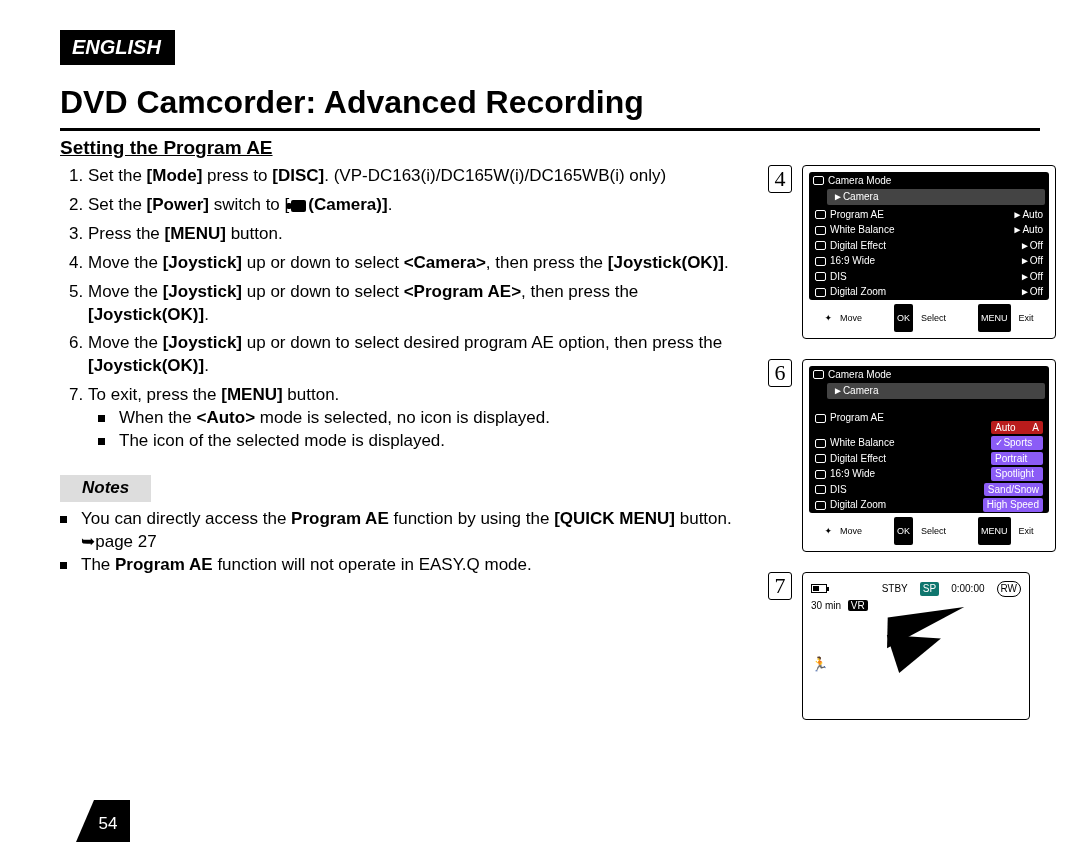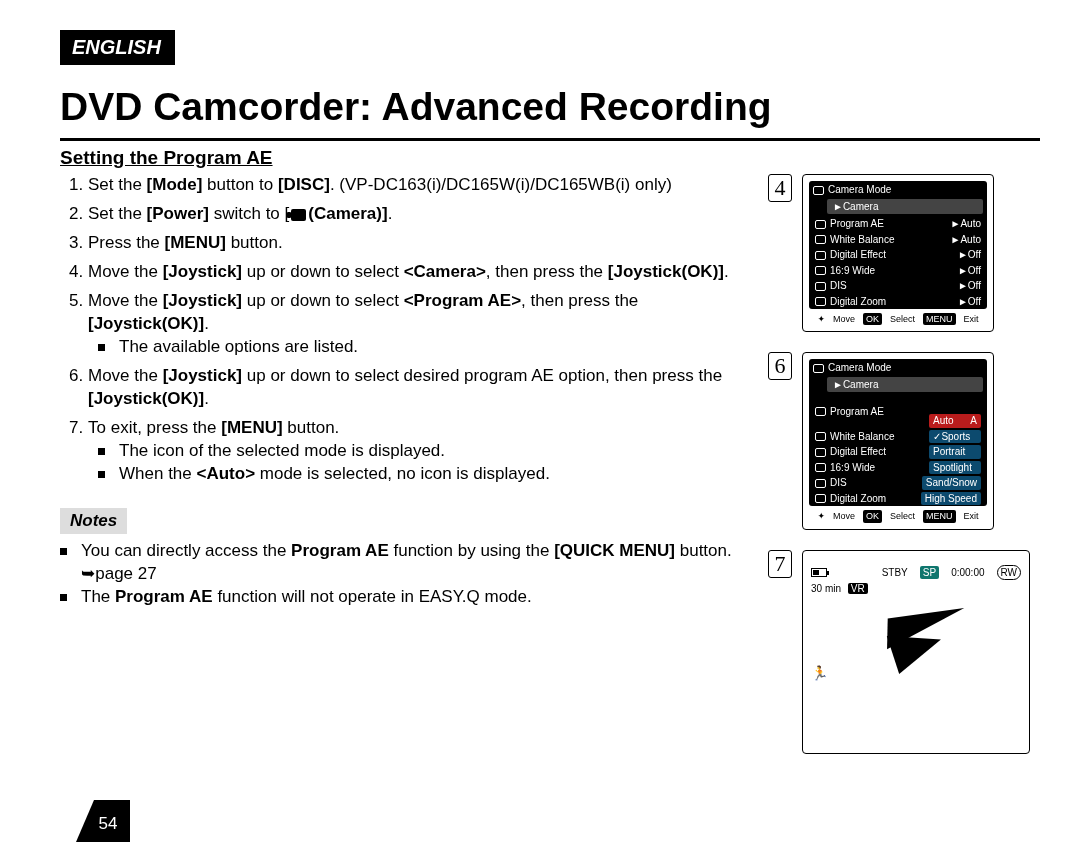--- a/index.html
+++ b/index.html
@@ -19,21 +19,21 @@
     display: inline-block;
     background: #000;
     color: #fff;
     font-weight: bold;
     font-style: italic;
     padding: 4px 14px 4px 12px;
     font-size: 20px;
     margin-bottom: 12px;
   }
   h1 {
-    font-size: 39px;
+    font-size: 32px;
     font-weight: bold;
     margin: 4px 0 2px 0;
     border-bottom: 3px solid #000;
     padding-bottom: 4px;
   }
   h2 {
     font-size: 19px;
     font-weight: bold;
     margin: 4px 0 4px 0;
     text-decoration: underline;
@@ -49,21 +49,21 @@
     flex: 1 1 auto;
   }
   ol { margin: 0; padding-left: 28px; }
   ol li { margin-bottom: 6px; }
   .row { display: flex; align-items: flex-start; gap: 6px; }
   .sqbul { display: inline-block; width: 7px; height: 7px; background:#000; margin-right:8px; margin-top:8px; flex-shrink:0;}
   .sub { margin-left: 10px; }
   .notes-tag {
     display:inline-block;
     background:#ddd;
-    padding:2px 10px;
+    padding:2px 22px;
     font-weight:bold;
     font-style: italic;
     margin-top:16px;
     margin-bottom:6px;
   }
   .page-badge {
     position:absolute;
     left:76px;
     bottom:24px;
   }
@@ -80,55 +80,55 @@
     font-family: Georgia, serif;
     font-size: 22px;
     border: 1.5px solid #000;
     width: 24px;
     height: 28px;
     text-align: center;
     line-height: 26px;
     border-radius: 3px;
   }
   .screen {
-    width: 192px;
+    width: 254px;
     border: 1.5px solid #000;
     background: #fff;
     padding: 6px;
     border-radius: 4px;
   }
   .osd {
     background: #000;
     color:#fff;
     font-size: 10px;
     border-radius:3px;
     overflow:hidden;
   }
   .osd .hdr { display:flex; align-items:center; gap:4px; padding:2px 4px; }
   .osd .sel { background:#444; padding:1px 6px; margin:0 4px 2px 18px; border-radius:2px; }
   .osd-row { display:flex; justify-content:space-between; align-items:center; padding:1px 6px 1px 4px; }
   .osd-row .lbl { flex:1 1 auto; padding-left: 2px; display:flex; align-items:center; gap:4px;}
   .osd-row .val { flex: 0 0 auto; padding-left:4px; }
   .ic { width:11px; height:9px; display:inline-block; border:1px solid #fff; border-radius:2px; }
   .ctrls { display:flex; justify-content:center; gap:8px; color:#000; font-size:9px; padding:4px 2px 0 2px; align-items:center;}
-  .ctrls .box { background:#000;color:#fff;padding:0 3px;border-radius:2px;font-size:9px; }
+  .ctrls .box { background:#000;color:#fff;padding:8px 3px;border-radius:2px;font-size:9px;margin-left:24px; }
 
   
-  .opt-col .osd-row .val { background:#0c4a6e; padding:0 4px; border-radius:2px; min-width: 52px; text-align:left; }
+  .opt-col .osd-row .val { background:#8b5cf6; padding:0 4px; border-radius:2px; min-width: 52px; text-align:left; }
   .opt-col .osd-row.hi .val { background:#b91c1c;margin-top:19px; }
 
   
   .viewport {
     width: 228px;
-    height: 204px;
+    height: 148px;
     border: 1.5px solid #000;
     border-radius:4px;
     position:relative;
     font-size:10px;
-    padding:14px 8px;
+    padding:8px 8px;
   }
   .viewport .top { display:flex; gap:12px; align-items:center; }
   .batt { width:16px;height:9px;border:1px solid #000;position:relative; }
   .batt:after {content:"";position:absolute;right:-3px;top:2px;width:2px;height:4px;background:#000;}
   .batt .fill{position:absolute;left:1px;top:1px;bottom:1px;width:40%;background:#000;}
   .triangle {
     position:absolute;
     left:40%; top:42%;
     width:0;height:0;
     border-left:36px solid #000;
@@ -164,50 +164,46 @@
 
 <div class="lang-tag">ENGLISH</div>
 
 <h1>DVD Camcorder: Advanced Recording</h1>
 <h2>Setting the Program AE</h2>
 
 <div class="layout">
   <div class="text-col">
     <ol>
       <li>
-        <span>Set the </span><b>[Mode]</b><span> button to </span><b>[DISC]</b><span>. (VP-DC163(i)/DC165W(i)/DC165WB(i) only)</span>
+        <span>Set the </span><b>[Mode]</b><span> press to </span><b>[DISC]</b><span>. (VP-DC163(i)/DC165W(i)/DC165WB(i) only)</span>
       </li>
       <li>
         <span>Set the </span><b>[Power]</b><span> switch to  [</span><span class="cam-icon"></span><b>(Camera)]</b><span>.</span>
       </li>
       <li>
         <span>Press the </span><b>[MENU]</b><span> button.</span>
       </li>
       <li>
         <span>Move the </span><b>[Joystick]</b><span> up or down to select </span><b>&lt;Camera&gt;</b><span>, then press the </span><b>[Joystick(OK)]</b><span>.</span>
       </li>
       <li>
         <span>Move the </span><b>[Joystick]</b><span> up or down to select </span><b>&lt;Program AE&gt;</b><span>, then press the </span><b>[Joystick(OK)]</b><span>.</span>
-        <div class="row sub">
-            <span class="sqbul"></span>
-            <span>The available options are listed.</span>
-          </div>
       </li>
       <li>
         <span>Move the </span><b>[Joystick]</b><span> up or down to select desired program AE option, then press the </span><b>[Joystick(OK)]</b><span>.</span>
       </li>
       <li>
         <span>To exit, press the </span><b>[MENU]</b><span> button.</span>
         <div class="row sub">
             <span class="sqbul"></span>
-            <span>The icon of the selected mode is displayed.</span>
+            <span><span>When the </span><b>&lt;Auto&gt;</b><span> mode is selected, no icon is displayed.</span></span>
           </div>
         <div class="row sub">
             <span class="sqbul"></span>
-            <span><span>When the </span><b>&lt;Auto&gt;</b><span> mode is selected, no icon is displayed.</span></span>
+            <span>The icon of the selected mode is displayed.</span>
           </div>
       </li>
     </ol>
 
     <div class="notes-tag">Notes</div>
     <div class="row">
         <span class="sqbul"></span>
       <span><span>You can directly access the </span><b>Program AE</b><span> function by using the </span><b>[QUICK MENU]</b><span> button. </span><br><span>➥page 27</span></span>
     </div>
     <div class="row">

